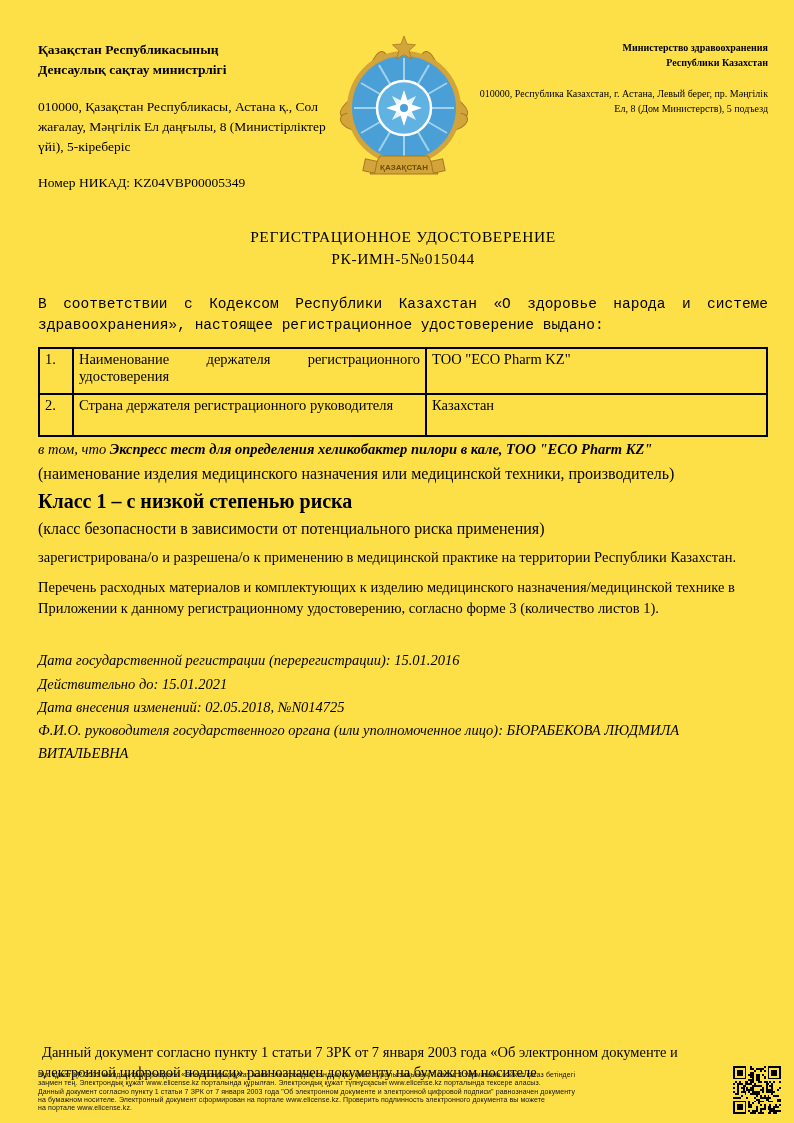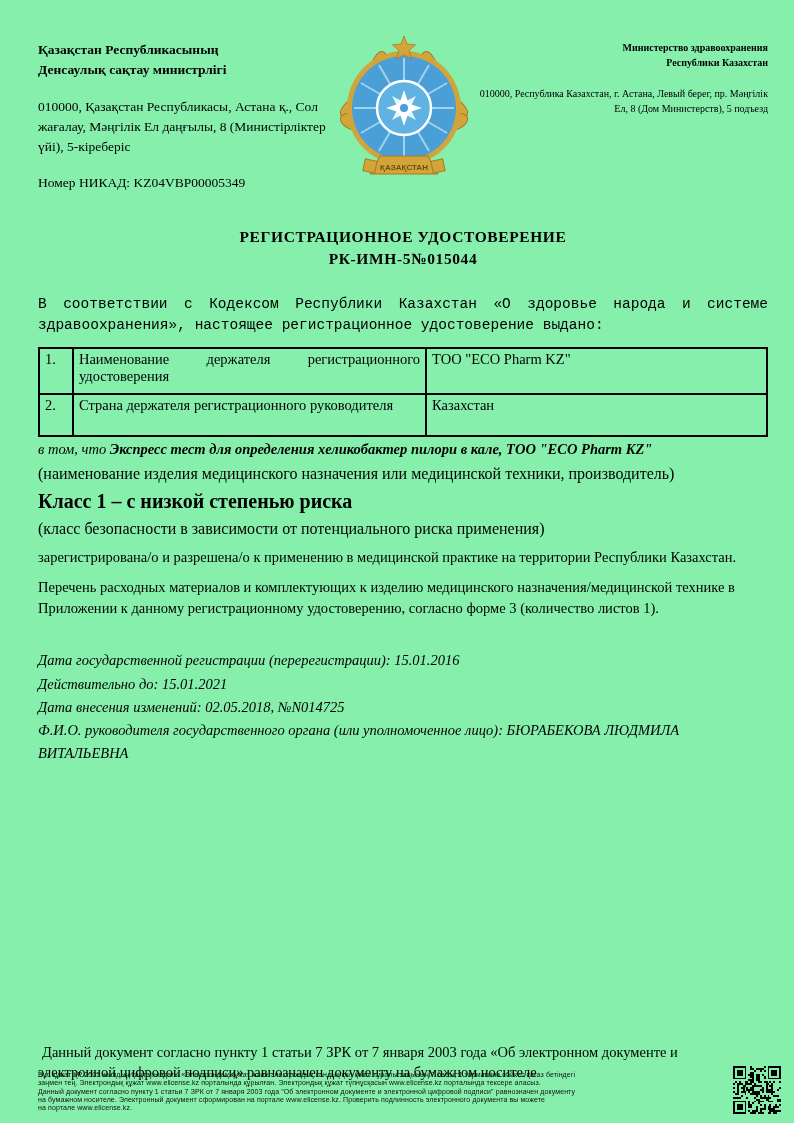--- a/index.html
+++ b/index.html
@@ -1,34 +1,34 @@
 <!DOCTYPE html>
 <html><head>
 <meta charset="utf-8">
 <style>
   * { margin:0; padding:0; box-sizing:border-box; }
   html,body { background:#888; }
   .page {
-    width:794px; height:1123px; margin:0 auto; background:#86efac;
+    width:794px; height:1123px; margin:0 auto; background:#fde047;
     position:relative; overflow:hidden; color:#000;
     font-family:"Liberation Serif","DejaVu Serif",serif;
   }
   .content { padding:40px 26px 0 38px; }
 
   
   .header { display:flex; align-items:flex-start; }
   .h-left  { width:302px; font-size:13.5px; line-height:1.5; }
   .h-right { width:300px; font-size:10px; line-height:1.5; text-align:right; margin-left:auto; }
   .org { font-weight:bold; }
   .addr { margin-top:16px; }
   .nikad { margin-top:16px; }
   .h-emblem { flex:1; display:flex; justify-content:center; margin-top:-8px; }
 
   
-  .title { text-align:center; margin-top:32px; font-weight:bold; font-size:15.5px; letter-spacing:.6px; line-height:1.45; }
+  .title { text-align:center; margin-top:32px; font-weight:normal; font-size:15.5px; letter-spacing:.6px; line-height:1.45; }
 
   .intro { margin-top:24px; font-size:14.5px; line-height:1.4; text-align:justify;font-family:Liberation Mono, monospace; }
 
   
   table.holder { border-collapse:collapse; margin-top:12px; width:730px; }
   table.holder td { border:2px solid #000; font-size:14.5px; vertical-align:top; padding:2px 5px 4px 5px; }
   td.c-num { width:34px; }
   td.c-label { width:354px; text-align:justify;border-radius:14px; }
   td.c-value { width:342px; }
   tr.r1 td { height:46px; }

